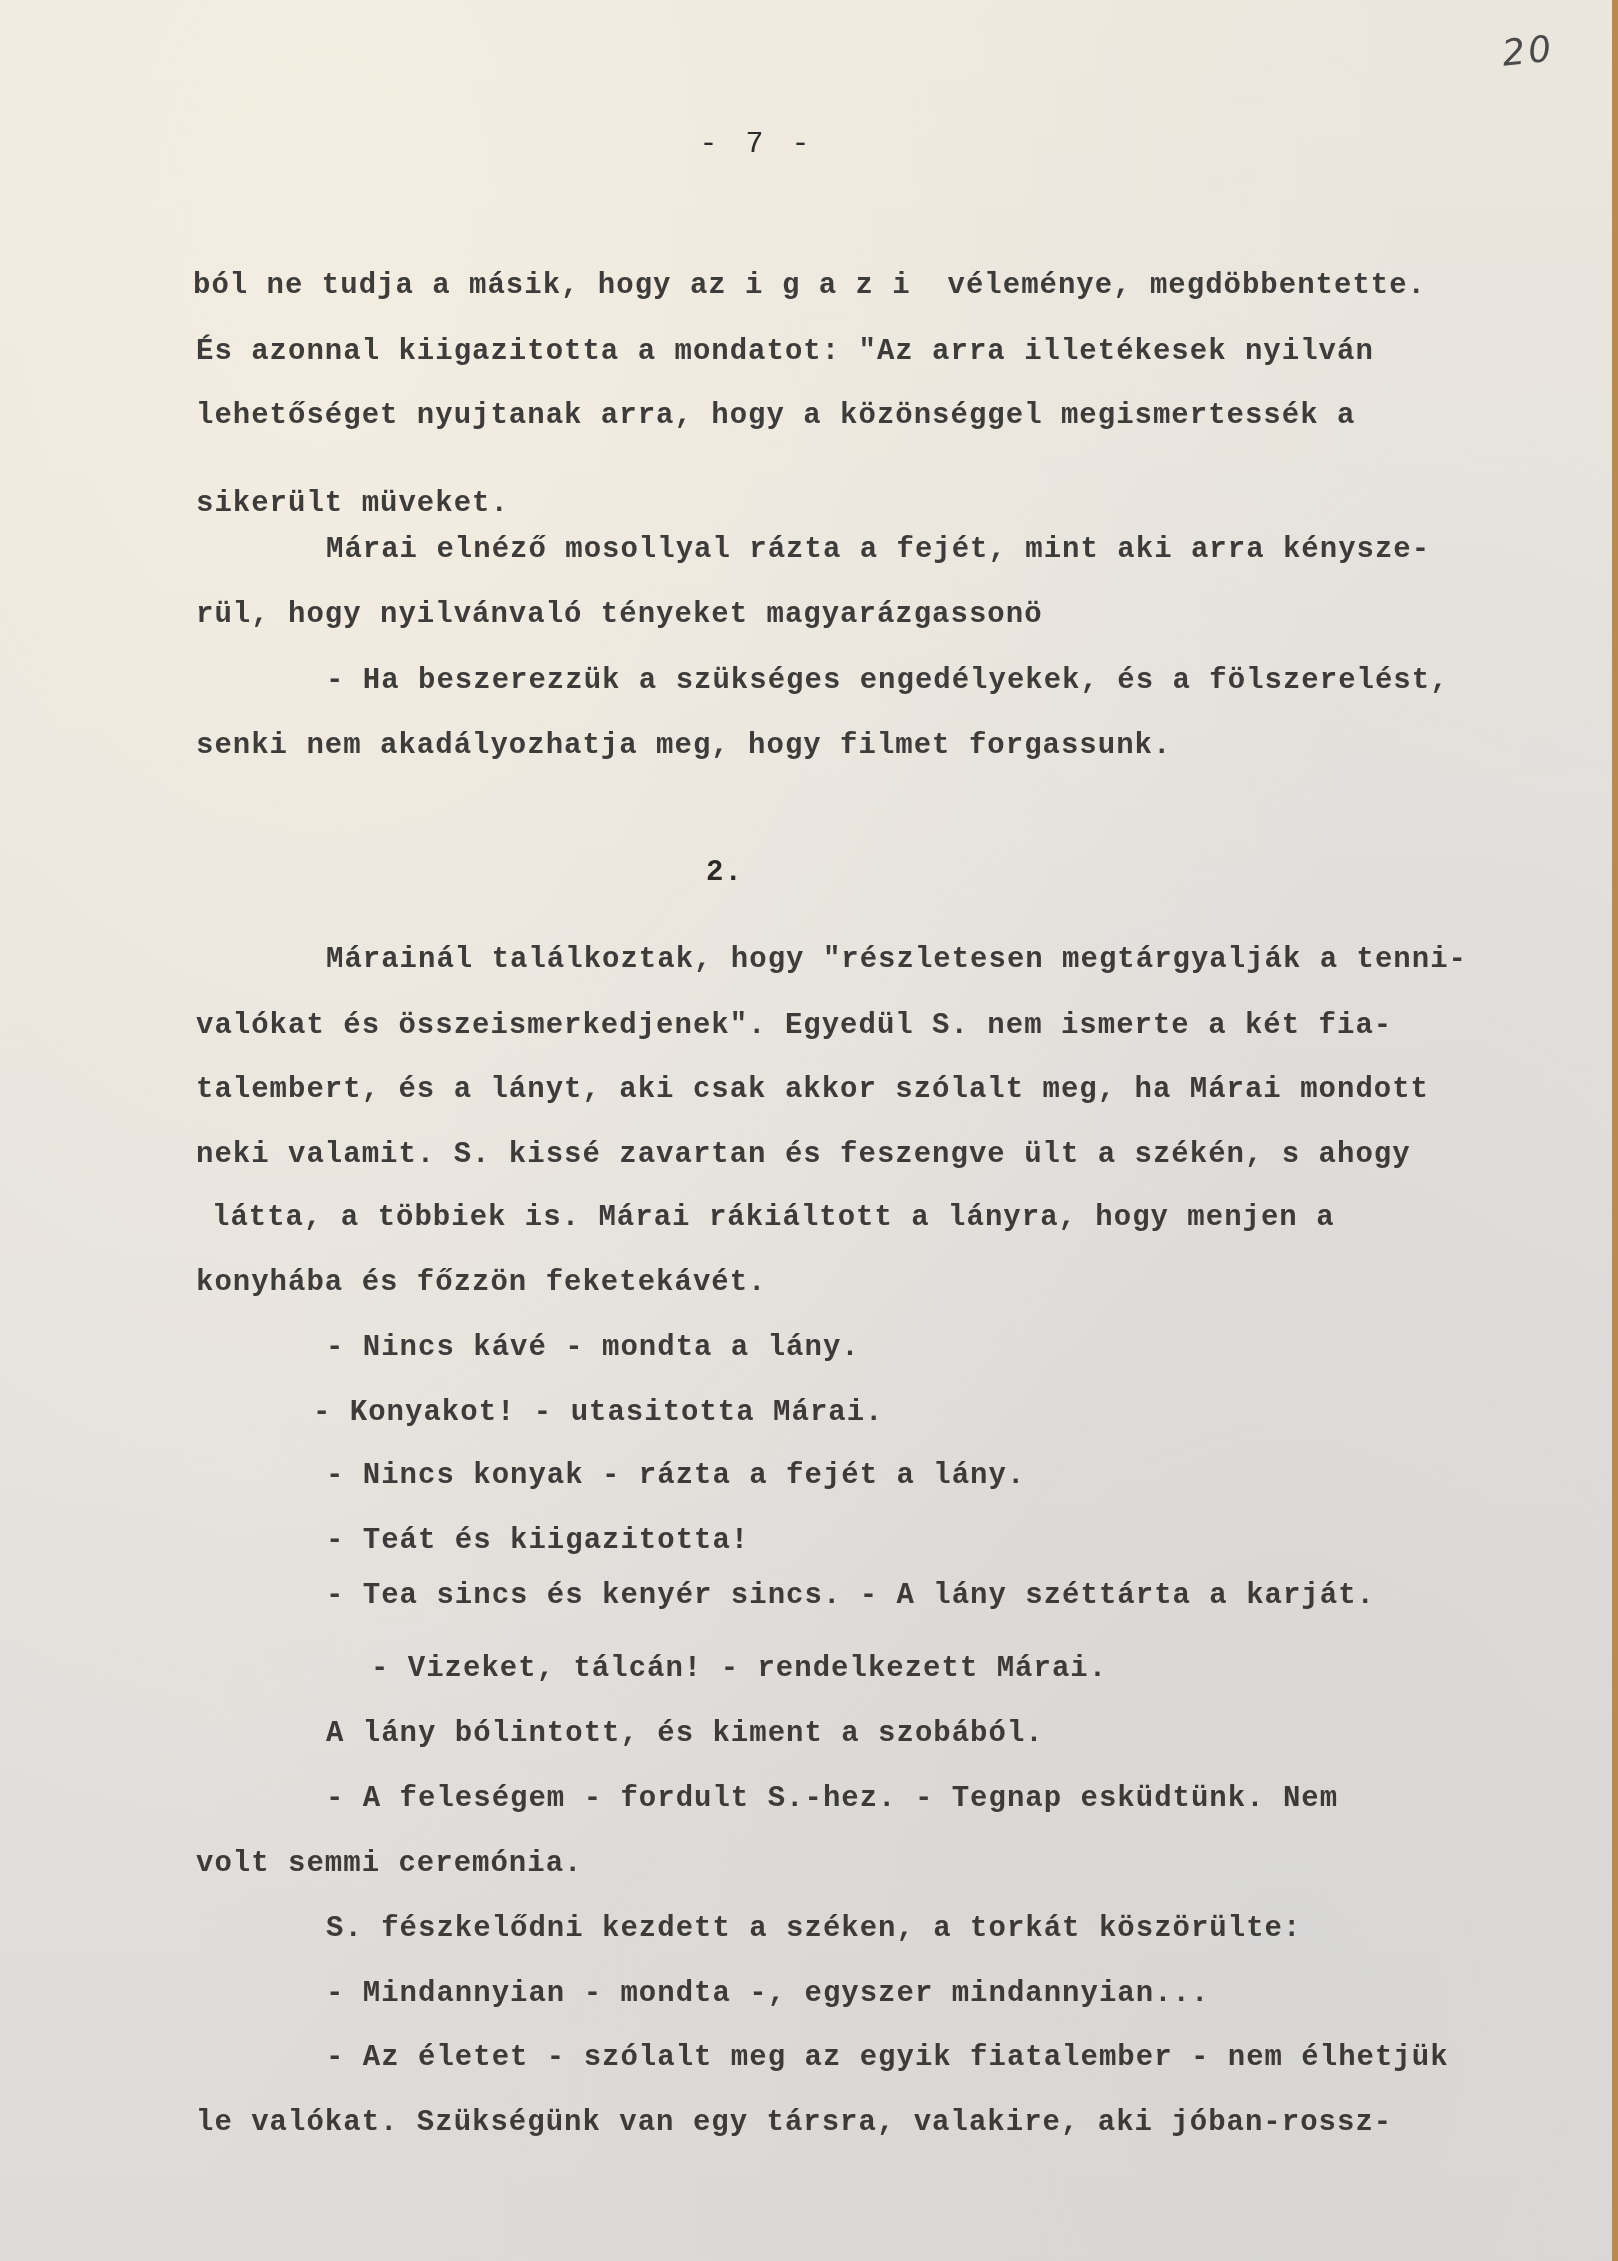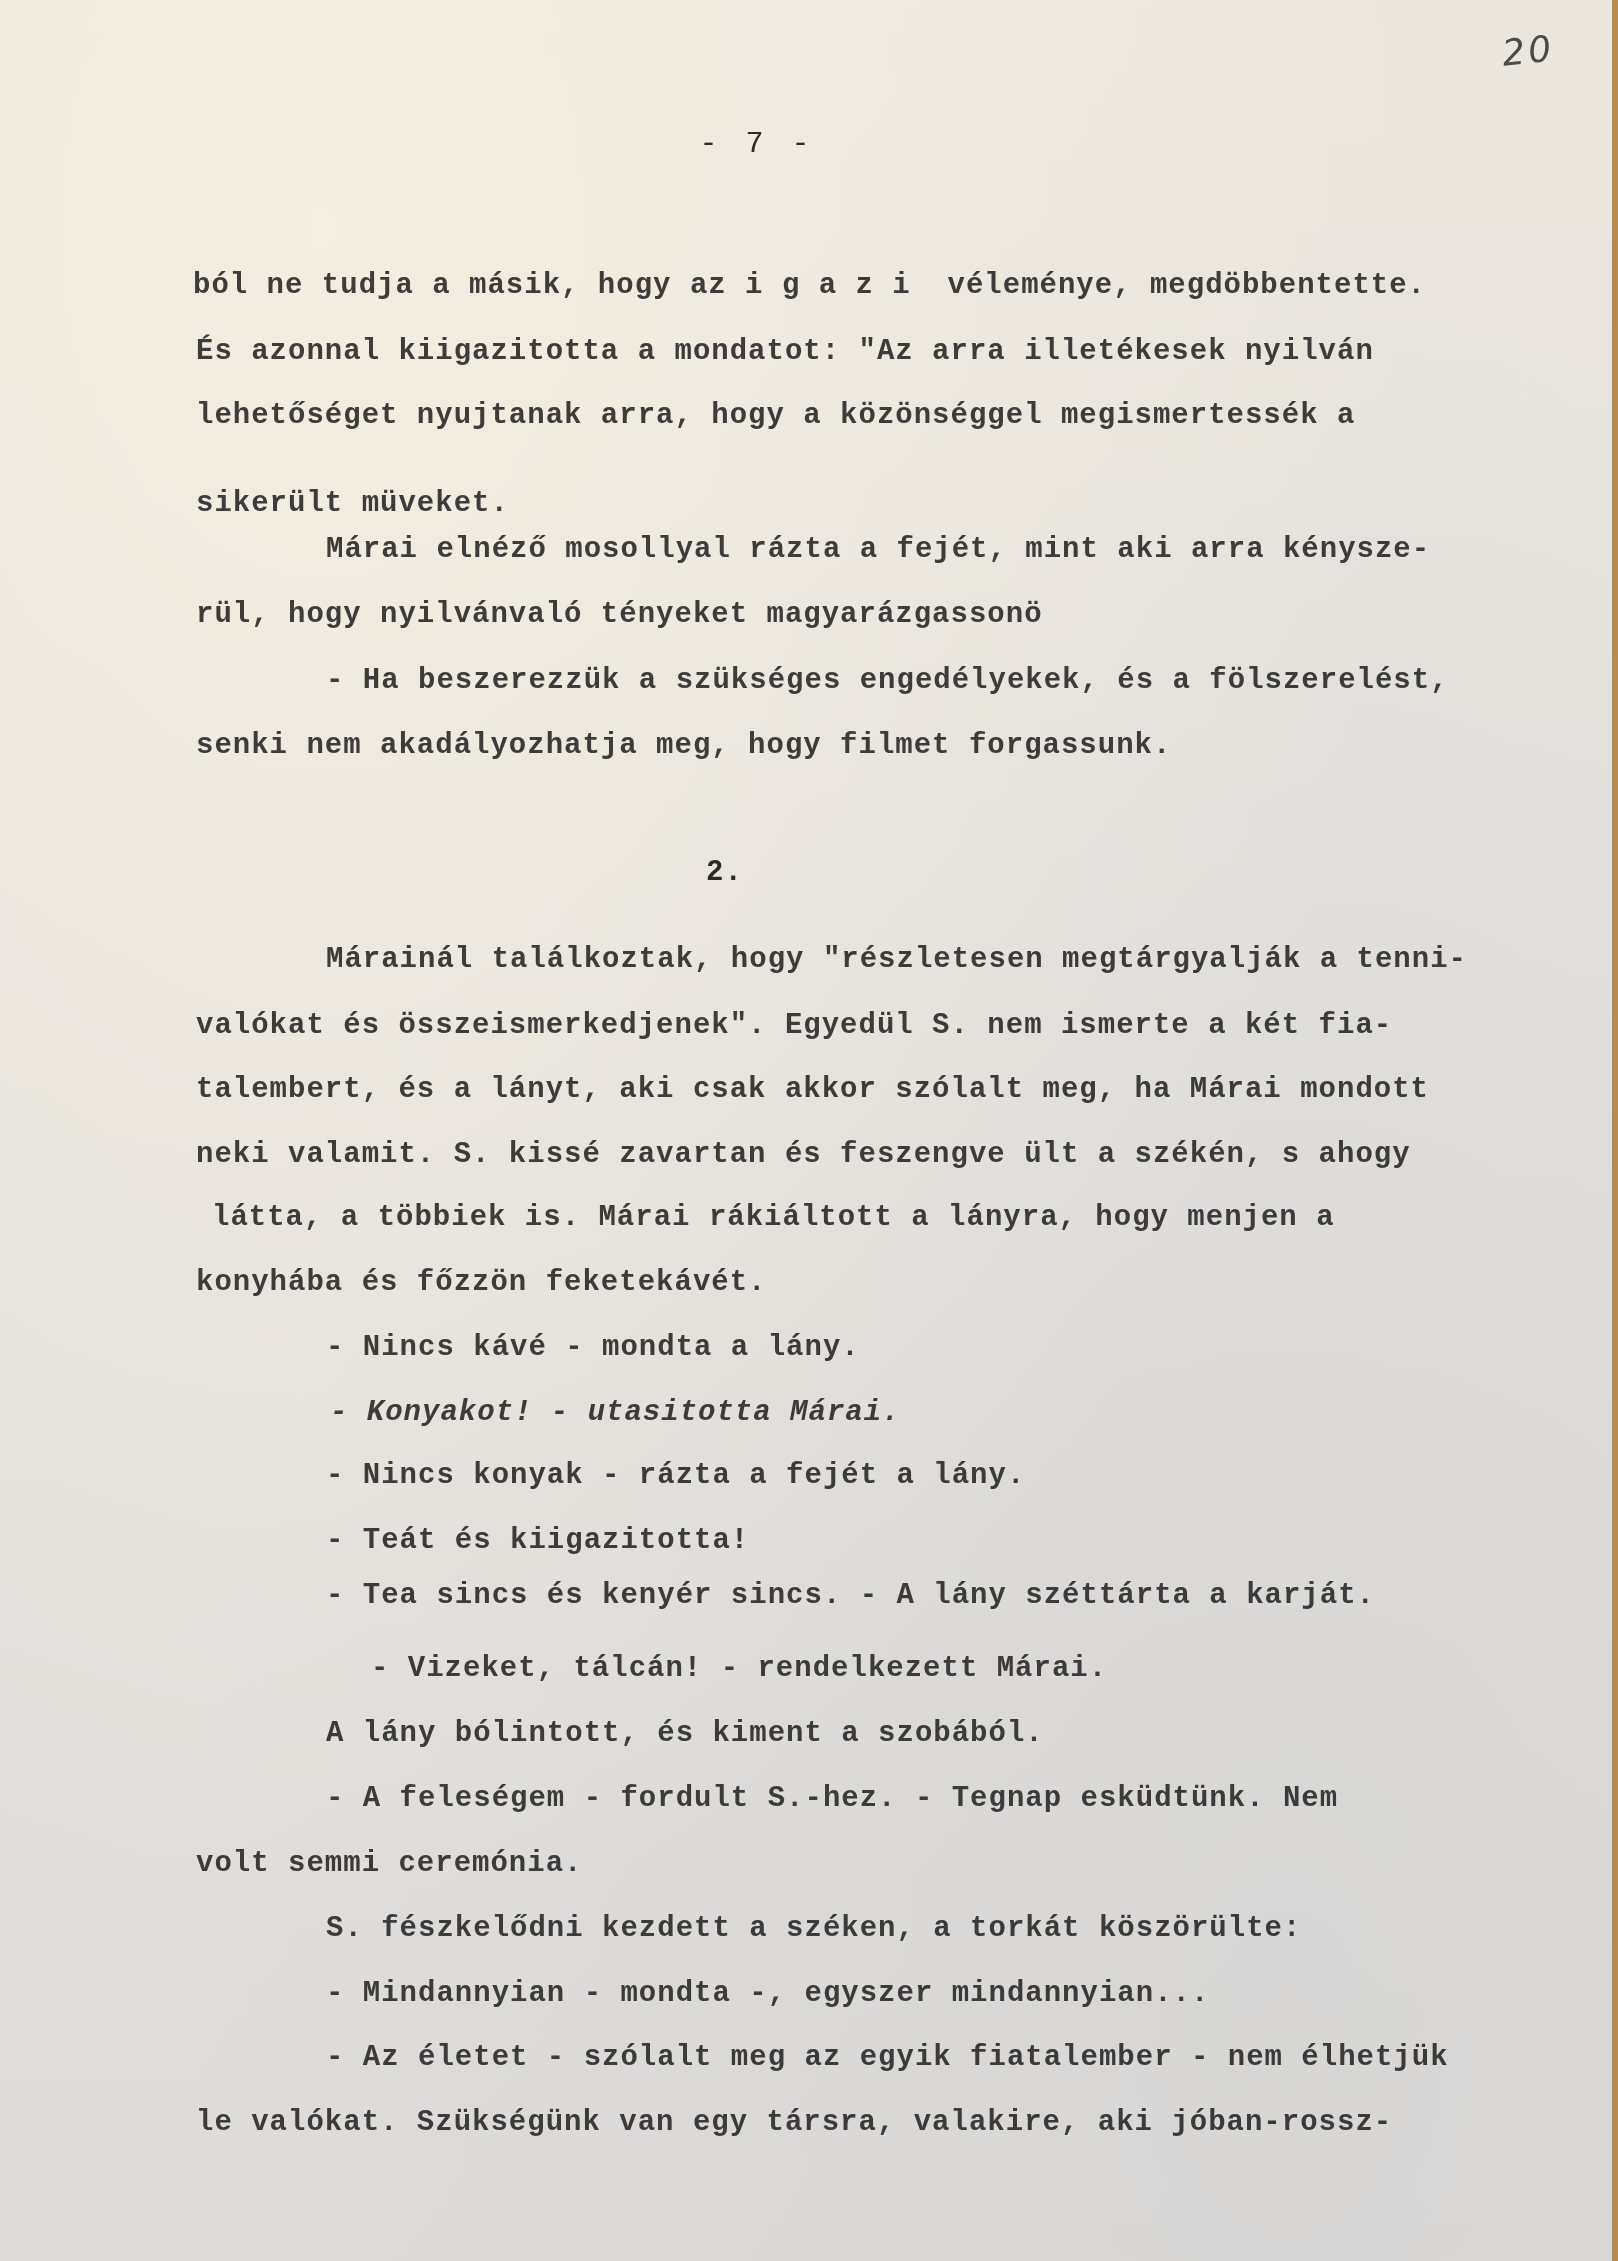--- a/index.html
+++ b/index.html
@@ -85,21 +85,21 @@
         <div class="line" style="left: 196px; top: 598px;">rül, hogy nyilvánvaló tényeket magyarázgassonö</div>
         <div class="line" style="left: 326px; top: 664px;">- Ha beszerezzük a szükséges engedélyekek, és a fölszerelést,</div>
         <div class="line" style="left: 196px; top: 729px;">senki nem akadályozhatja meg, hogy filmet forgassunk.</div>
         <div class="line" style="left: 326px; top: 943px;">Márainál találkoztak, hogy "részletesen megtárgyalják a tenni-</div>
         <div class="line" style="left: 196px; top: 1009px;">valókat és összeismerkedjenek". Egyedül S. nem ismerte a két fia-</div>
         <div class="line" style="left: 196px; top: 1073px;">talembert, és a lányt, aki csak akkor szólalt meg, ha Márai mondott</div>
         <div class="line" style="left: 196px; top: 1138px;">neki valamit. S. kissé zavartan és feszengve ült a székén, s ahogy</div>
         <div class="line" style="left: 212px; top: 1201px;">látta, a többiek is. Márai rákiáltott a lányra, hogy menjen a</div>
         <div class="line" style="left: 196px; top: 1266px;">konyhába és főzzön feketekávét.</div>
         <div class="line" style="left: 326px; top: 1331px;">- Nincs kávé - mondta a lány.</div>
-        <div class="line" style="left: 330px; top: 1396px; font-style: italic;">- Konyakot! - utasitotta Márai.</div>
+        <div class="line" style="left: 313px; top: 1396px;">- Konyakot! - utasitotta Márai.</div>
         <div class="line" style="left: 326px; top: 1459px;">- Nincs konyak - rázta a fejét a lány.</div>
         <div class="line" style="left: 326px; top: 1524px;">- Teát és kiigazitotta!</div>
         <div class="line" style="left: 326px; top: 1579px;">- Tea sincs és kenyér sincs. - A lány széttárta a karját.</div>
         <div class="line" style="left: 326px; top: 1652px; margin-left: 45px;">- Vizeket, tálcán! - rendelkezett Márai.</div>
         <div class="line" style="left: 326px; top: 1717px;">A lány bólintott, és kiment a szobából.</div>
         <div class="line" style="left: 326px; top: 1782px;">- A feleségem - fordult S.-hez. - Tegnap esküdtünk. Nem</div>
         <div class="line" style="left: 196px; top: 1847px;">volt semmi ceremónia.</div>
         <div class="line" style="left: 326px; top: 1912px;">S. fészkelődni kezdett a széken, a torkát köszörülte:</div>
         <div class="line" style="left: 326px; top: 1977px; text-align: center;">- Mindannyian - mondta -, egyszer mindannyian...</div>
         <div class="line" style="left: 326px; top: 2041px;">- Az életet - szólalt meg az egyik fiatalember - nem élhetjük</div>

